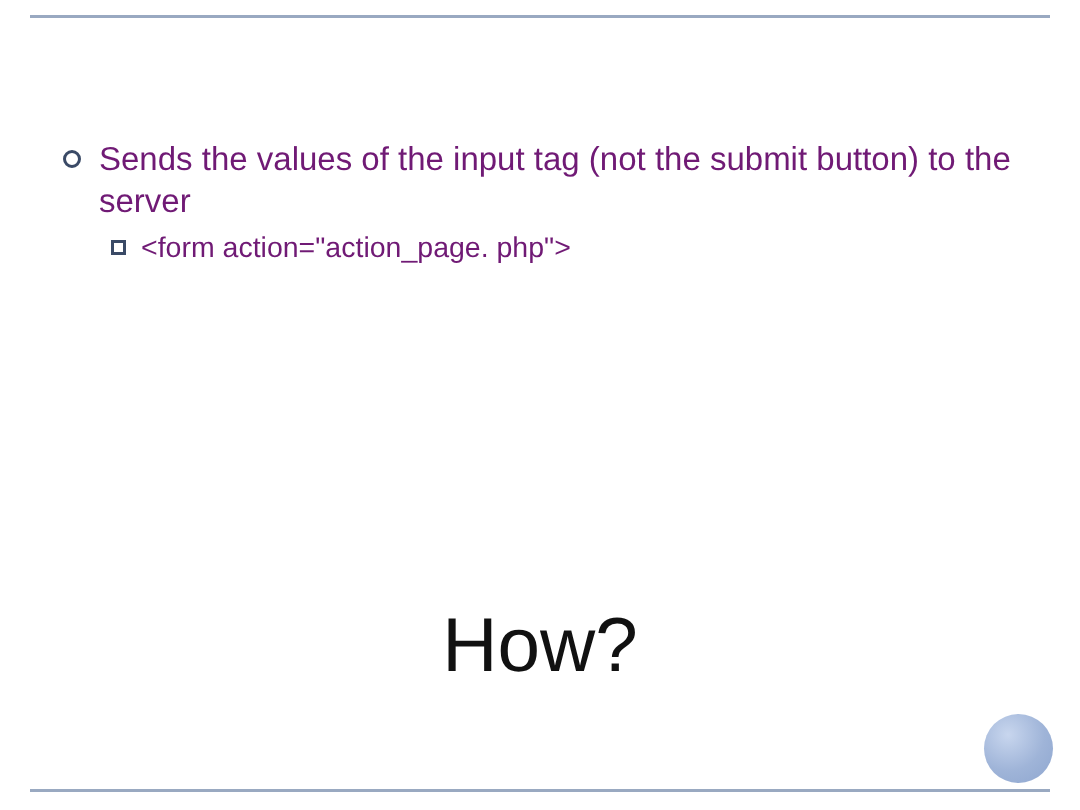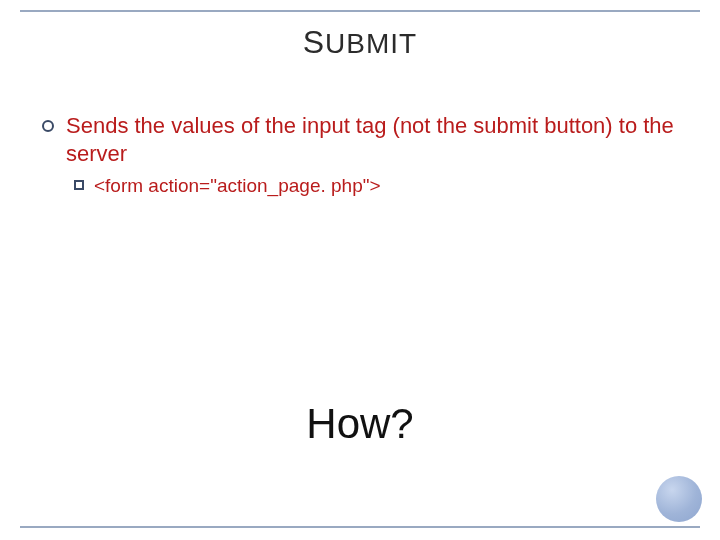--- a/index.html
+++ b/index.html
@@ -37,24 +37,24 @@
     width: 100%;
     text-align: center;
     font-size: 28px;
     letter-spacing: 1px;
     color: #2b2b2b;
   }
   .title .first { font-size: 32px; }
 
   .content {
     position: absolute;
-    top: 112px;
+    top: 92px;
     left: 42px;
     right: 36px;
-    color: #b91c1c;
+    color: #701a75;
   }
 
   .lvl1 {
     display: flex;
     align-items: flex-start;
     margin-bottom: 6px;
     font-size: 22px;
     line-height: 1.28;
   }
   .lvl1 .bullet {
@@ -84,44 +84,41 @@
     margin-right: 10px;
     flex: 0 0 auto;
   }
 
   .how {
     position: absolute;
     top: 400px;
     left: 0;
     width: 100%;
     text-align: center;
-    font-size: 42px;
+    font-size: 51px;
     color: #111;
   }
 
   .corner-dot {
     position: absolute;
     right: 18px;
     bottom: 18px;
     width: 46px;
     height: 46px;
     border-radius: 50%;
     background: radial-gradient(circle at 35% 30%, #c8d6ee 0%, #9fb4d8 55%, #8ea6cf 100%);
   }
 </style>
 </head>
 <body>
 
 <div class="slide">
 
   <div class="top-rule"></div>
 
-  <div class="title">
-    <span class="first">S</span><span>UBMIT</span>
-  </div>
 
   <div class="content">
 
     <div class="lvl1">
       <span class="bullet"></span>
       <span class="text">Sends the values of the input tag (not the submit button) to the server</span>
     </div>
 
 
     <div class="lvl2">

